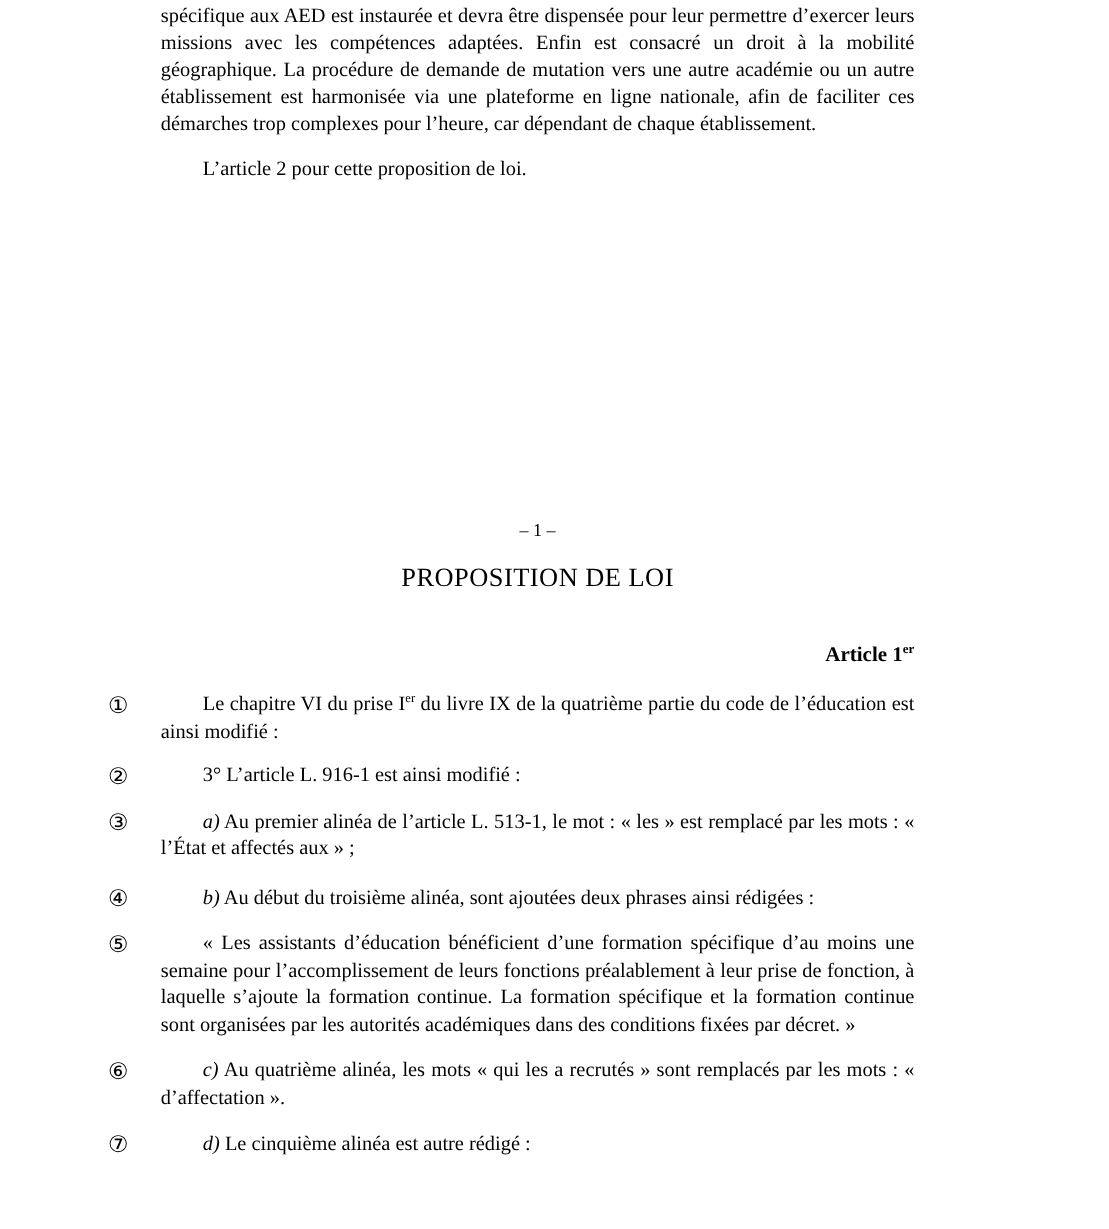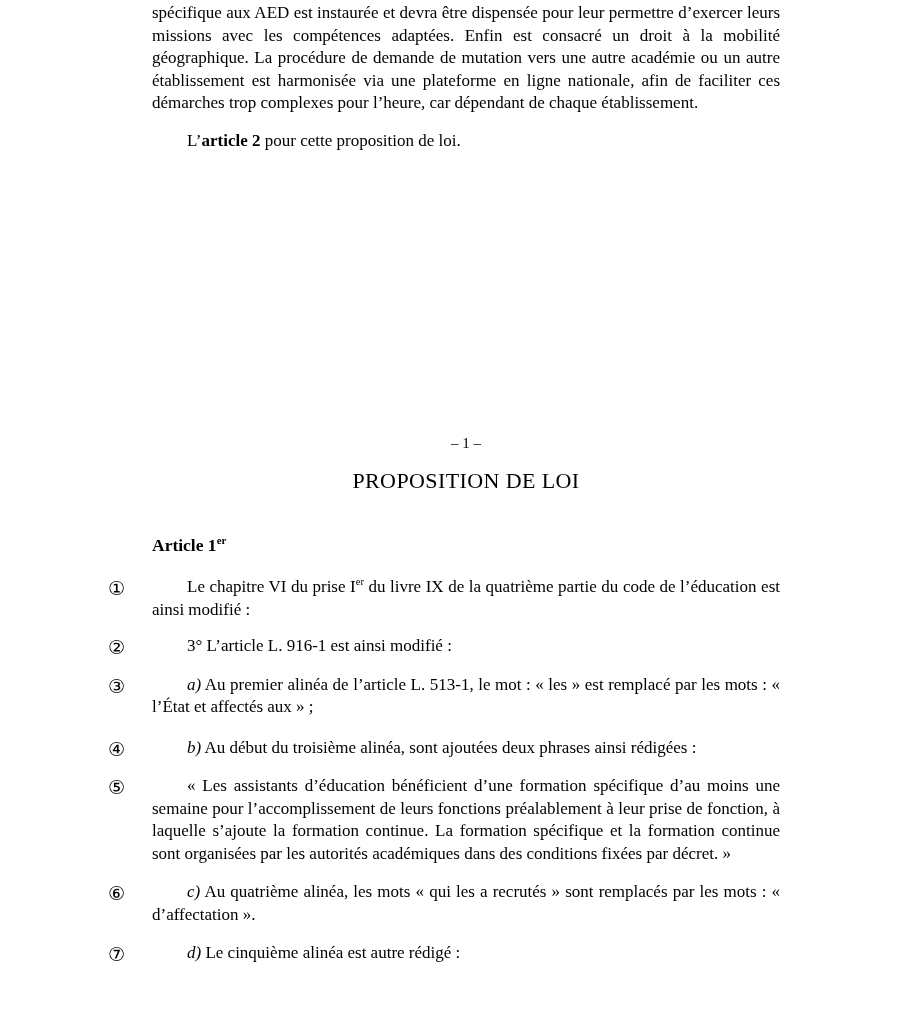--- a/index.html
+++ b/index.html
@@ -2,38 +2,38 @@
 <html><head>
 <meta charset="utf-8">
 <style>
   html, body { margin:0; padding:0; }
   body {
     width:924px; height:1024px;
     background:#ffffff; color:#000000;
     font-family:"Liberation Serif","DejaVu Serif",serif;
     overflow:hidden; position:relative;
   }
-  .col { position:absolute; left:152px; top:2px; width:628px; }
+  .col { position:absolute; left:134px; top:2px; width:628px; }
   p { margin:0; font-size:17px; line-height:22.5px; text-align:justify; }
   .article2 { margin-top:15px; text-indent:35px; }
   .pagenum { margin-top:282px; text-align:center; font-size:15px; line-height:19px; }
   .title { margin-top:17px; text-align:center; font-size:22px; line-height:22px; letter-spacing:0.4px; }
-  .art-heading { margin-top:42px; text-align:left; font-size:17.5px; line-height:22px; font-weight:bold; }
+  .art-heading { margin-top:42px; text-align:right; font-size:17.5px; line-height:22px; font-weight:bold; }
   .alinea { position:relative; text-indent:35px; margin-top:16px; }
   .alinea .num {
     position:absolute; left:-44px; top:1px; text-indent:0;
     font-size:19px; line-height:22.5px;
     font-family:"DejaVu Sans",sans-serif;
   }
   .mt20 { margin-top:20px; }
   .mt14 { margin-top:14px; }
   .mt18 { margin-top:18px; }
   sup { font-size:0.62em; vertical-align:super; line-height:0; }
   i { font-style:italic; }
-  b { font-weight:bold; }
+  b { font-weight:normal; }
 </style>
 </head>
 <body>
 
 <div class="page">
   <div class="col">
 
     <p>spécifique aux AED est instaurée et devra être dispensée pour leur permettre d’exercer leurs missions avec les compétences adaptées. Enfin est consacré un droit à la mobilité géographique. La procédure de demande de mutation vers une autre académie ou un autre établissement est harmonisée via une plateforme en ligne nationale, afin de faciliter ces démarches trop complexes pour l’heure, car dépendant de chaque établissement.</p>
 
     <p class="article2"><span>L’</span><b>article 2</b><span> pour cette proposition de loi.</span></p>

